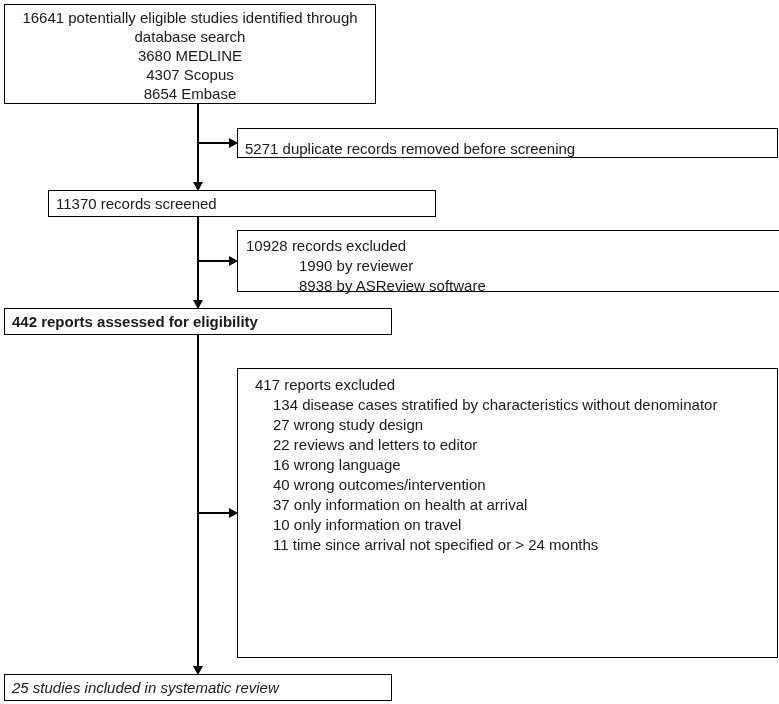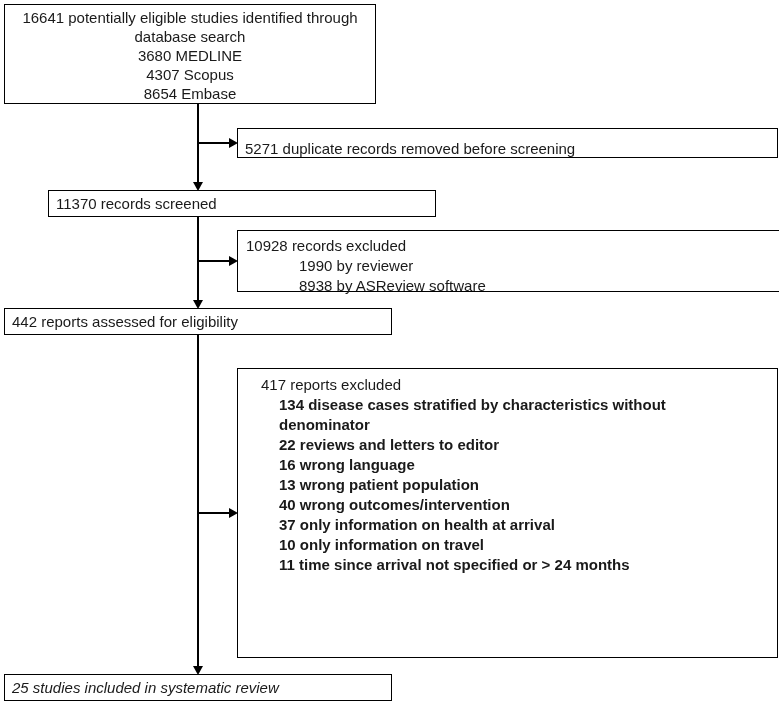--- a/index.html
+++ b/index.html
@@ -36,23 +36,23 @@
     border-bottom: 5px solid transparent;
     border-left: 9px solid #000;
   }
 
   
   #box-identified { left: 4px; top: 4px; width: 372px; height: 100px; text-align: center; padding-top: 3px; line-height: 19px; }
   #box-duplicates { left: 237px; top: 128px; width: 541px; height: 30px; align-items: flex-end; }
   #box-screened   { left: 4px; top: 190px; width: 388px; height: 27px; margin-left: 44px; }
   #box-records-excluded { left: 237px; top: 230px; width: 590px; height: 62px; padding: 5px 8px; line-height: 20px; }
   #box-records-excluded .indent { padding-left: 53px; }
-  #box-assessed   { left: 4px; top: 308px; width: 388px; height: 27px; }
-  #box-reports-excluded { left: 237px; top: 368px; width: 541px; height: 290px; padding: 6px 23px; line-height: 20px; }
-  #box-reports-excluded .indent { padding-left: 18px; max-width: 478px; font-weight: bold; }
+  #box-assessed   { left: 4px; top: 308px; width: 388px; height: 27px; font-weight: bold; }
+  #box-reports-excluded { left: 237px; top: 368px; width: 541px; height: 290px; padding: 6px 17px; line-height: 20px; }
+  #box-reports-excluded .indent { padding-left: 18px; max-width: 478px; }
   #box-included   { left: 4px; top: 674px; width: 388px; height: 27px; font-style: italic; }
 
   
   #v1 { left: 197px; top: 104px; width: 2px; height: 79px; }
   #a1 { left: 193px; top: 182px; }
   #h1 { left: 197px; top: 142px; width: 33px; height: 2px; }
   #ah1 { left: 229px; top: 138px; }
 
   #v2 { left: 197px; top: 217px; width: 2px; height: 84px; }
   #a2 { left: 193px; top: 300px; }
@@ -89,23 +89,23 @@
   <div class="indent">8938 by ASReview software</div>
 </div>
 
 <div class="box single" id="box-assessed">
   <span>442 reports assessed for eligibility</span>
 </div>
 
 <div class="box" id="box-reports-excluded">
   <div>417 reports excluded</div>
   <div class="indent">134 disease cases stratified by characteristics without denominator</div>
+  <div class="indent">27 wrong study design</div>
   <div class="indent">22 reviews and letters to editor</div>
   <div class="indent">16 wrong language</div>
-  <div class="indent">13 wrong patient population</div>
   <div class="indent">40 wrong outcomes/intervention</div>
   <div class="indent">37 only information on health at arrival</div>
   <div class="indent">10 only information on travel</div>
   <div class="indent">11 time since arrival not specified or &gt; 24 months</div>
 </div>
 
 <div class="box single" id="box-included">
   <span>25 studies included in systematic review</span>
 </div>
 

